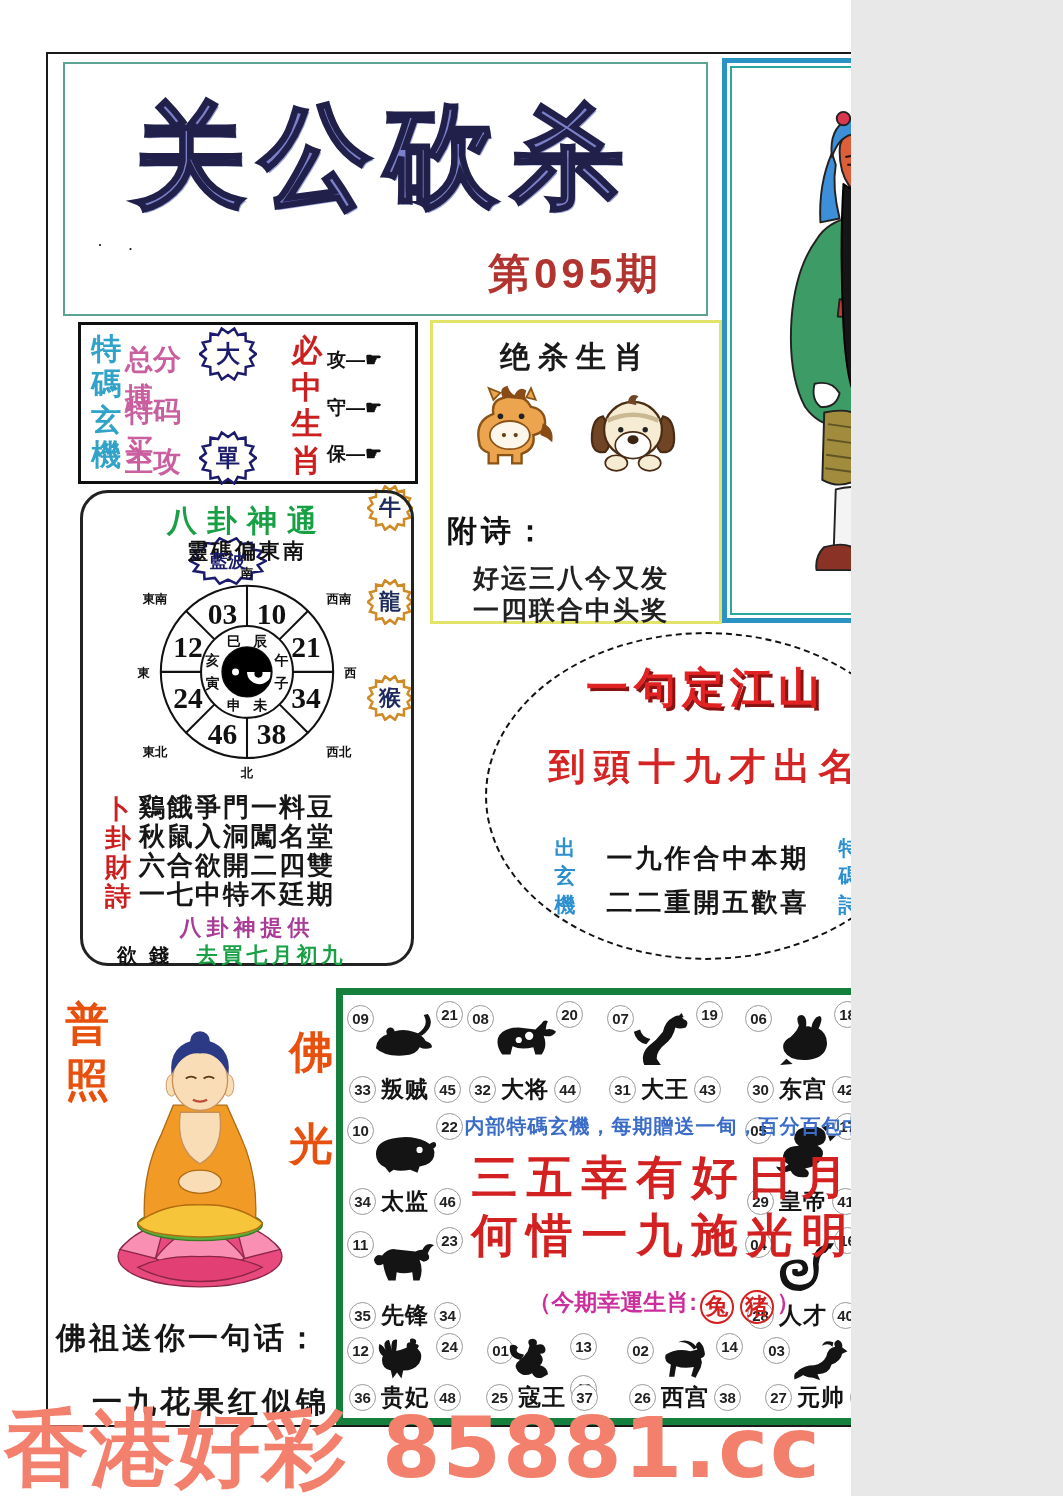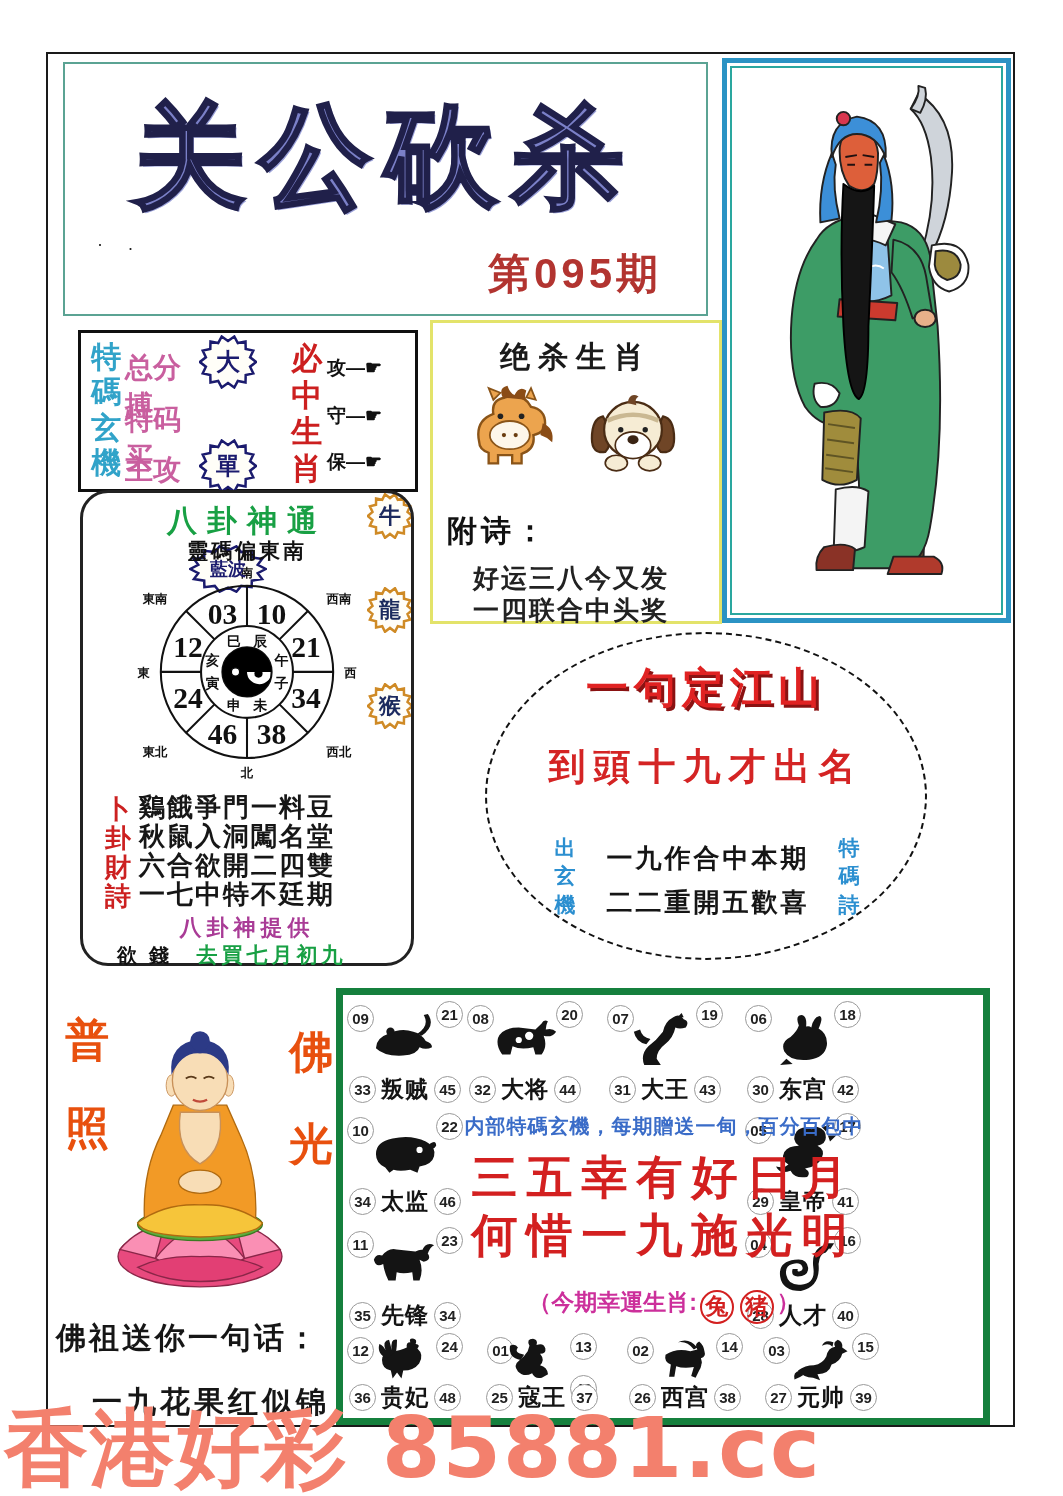--- a/index.html
+++ b/index.html
@@ -1,31 +1,31 @@
 <!DOCTYPE html>
 <html><head>
 <meta charset="utf-8">
 <style>
   html,body{margin:0;padding:0;background:#e8e8e8;}
-  .page{position:relative;width:1063px;height:1496px;background:#fff;overflow:hidden;
+  .page{position:relative;width:851px;height:1496px;background:#fff;overflow:hidden;
         font-family:"Liberation Sans",sans-serif;color:#111;}
   .abs{position:absolute;}
   .page-border{left:46px;top:52px;width:965px;height:1371px;border:2px solid #1a1a1a;}
   
   .title-box{left:63px;top:62px;width:641px;height:250px;border:2px solid #5aa violet;}
   .title-box{border:2px solid #5ba393;}
   .main-title{left:0;top:18px;width:100%;text-align:center;font-size:112px;font-weight:bold;
       color:#7b80c8;letter-spacing:14px;-webkit-text-stroke:3px #20204a;text-shadow:2px 2px 0 #9aa0d8;}
   .stray{left:32px;top:170px;font-size:18px;color:#222;letter-spacing:10px;}
   .issue{right:44px;bottom:12px;font-size:42px;font-weight:bold;color:#b23430;letter-spacing:4px;}
   
   .guan-box{left:722px;top:58px;width:289px;height:565px;border:5px solid #2b93c4;background:#fff;box-sizing:border-box;padding:3px;}
   .guan-inner{width:100%;height:100%;border:2px solid #2aa79f;box-sizing:border-box;overflow:hidden;}
   
-  .tema-box{left:78px;top:322px;width:334px;height:156px;border:3px solid #101010;margin-top:8px;}
+  .tema-box{left:78px;top:322px;width:334px;height:156px;border:3px solid #101010;}
   .vert{width:1.15em;word-break:break-all;line-height:1.18;text-align:center;}
   .tema-title{left:8px;top:6px;font-size:30px;font-weight:bold;color:#31a3c9;}
   .tema-label{font-size:28px;font-weight:bold;color:#c95f9f;}
   .burst{position:relative;display:flex;align-items:center;justify-content:center;}
   .burst svg{position:absolute;inset:0;}
   .burst span{position:relative;z-index:1;font-weight:bold;}
   .badge-navy span{color:#1b1b6e;font-size:24px;}
   .badge-navy.small span{font-size:18px;}
   .badge-gold span{color:#1c2a5e;font-size:22px;}
   .must-title{left:208px;top:8px;font-size:31px;font-weight:bold;color:#cc1f1f;}
@@ -47,21 +47,21 @@
   .money .txt{color:#18a044;font-size:21px;letter-spacing:4px;margin-left:10px;}
   
   .oval{left:485px;top:632px;width:438px;height:324px;border:2.5px dashed #111;border-radius:50%;}
   .oval-title{left:0;top:26px;width:100%;text-align:center;font-size:42px;font-weight:bold;color:#e02222;
       letter-spacing:6px;text-shadow:3px 3px 0 #8a1212;}
   .oval-main{left:0;top:108px;width:100%;text-align:center;font-size:37px;font-weight:bold;color:#d42424;letter-spacing:8px;}
   .oval-left{left:66px;top:200px;font-size:21px;font-weight:bold;color:#2b8fd0;line-height:1.35;}
   .oval-right{right:64px;top:200px;font-size:21px;font-weight:bold;color:#2b8fd0;line-height:1.35;}
   .oval-poem{left:108px;top:202px;width:226px;text-align:center;font-size:26px;font-weight:bold;line-height:44px;color:#151515;letter-spacing:3px;}
   
-  .puzhao{left:62px;top:996px;font-size:44px;font-weight:bold;color:#e8500e;line-height:88px;}
+  .puzhao{left:62px;top:996px;font-size:44px;font-weight:bold;color:#e8500e;line-height:56px;}
   .foguang{left:286px;top:1006px;font-size:44px;font-weight:bold;color:#e8500e;line-height:92px;}
   .msg-label{left:56px;top:1318px;font-size:30px;font-weight:bold;letter-spacing:3px;color:#161616;}
   .msg{left:92px;top:1382px;font-size:30px;font-weight:bold;letter-spacing:4px;color:#161616;}
   
   .green-box{left:336px;top:988px;width:640px;height:423px;border:7px solid #15803d;background:#fff;}
   .cell{position:absolute;width:116px;height:104px;}
   .numc{display:inline-block;width:27px;height:27px;border:1.5px solid #9a9a9a;border-radius:50%;
         font-size:15px;font-weight:bold;line-height:25px;text-align:center;background:#fff;color:#222;box-sizing:border-box;}
   .cell .tl{position:absolute;left:0;top:4px;}
   .cell .tr{position:absolute;right:0;top:0;}

